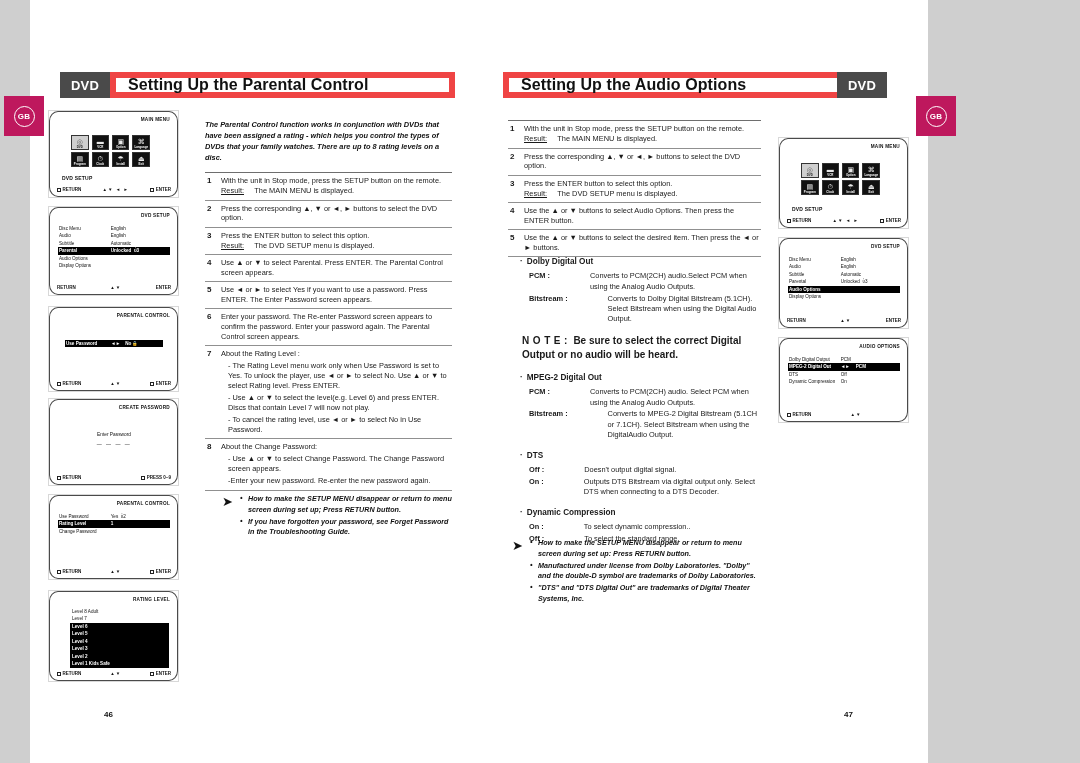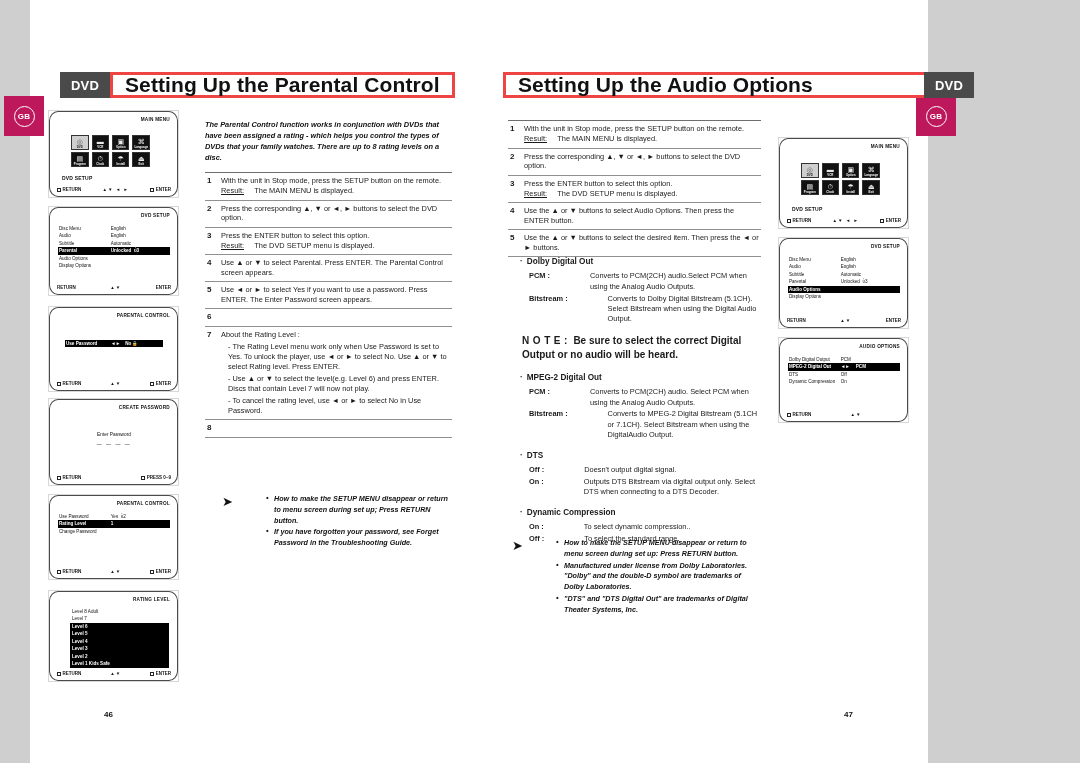--- a/index.html
+++ b/index.html
@@ -27,26 +27,26 @@
   }
 
   
   .hdr { position:absolute; height:26px; display:flex; }
   .hdr .tag {
     background:#4a4a4a; color:#fff; font-weight:bold; font-size:13px;
     display:flex; align-items:center; justify-content:center; width:50px;
     letter-spacing:.2px;
   }
   .hdr .title {
-    border:3px solid #ef4444; flex:1; display:flex; align-items:center;
-    padding-left:12px; font-size:21px; font-weight:bold; color:#111;
+    border:6px solid #ef4444; flex:1; display:flex; align-items:center;
+    padding-left:12px; font-size:16px; font-weight:bold; color:#111;
     letter-spacing:.1px; background:#fff;
   }
   .hdr-left  { left:60px;  top:72px; width:395px; }
-  .hdr-right { left:503px; top:72px; width:471px;border-radius:12px; }
+  .hdr-right { left:503px; top:72px; width:384px;border-radius:12px; }
   .hdr-right .title { border-right:none; }
 
   
   .steps { position:absolute; font-size:7.4px; color:#1a1a1a; line-height:1.32; }
   .step { display:flex; border-top:1px solid #909090; padding:3px 0 3.5px 0; }
   .step:first-child { border-top:1.6px solid #6e6e6e; }
   .step .num { width:16px; font-weight:bold; font-size:8px; flex:none; padding-left:2px;}
   .step .body { flex:1; }
   .step .res { margin-top:.5px; }
   .step .res u { text-decoration:underline; }
@@ -64,21 +64,21 @@
   .deflist { margin:0 0 9px 9px; }
   .deflist .row { display:flex; margin-bottom:1.5px;gap:37px; }
   .deflist .k { font-weight:bold; flex:none; }
   .deflist .v { padding-left:3px; }
   .note { font-weight:bold; font-size:10px; line-height:1.45; }
 
   
   .tipbox { position:absolute; display:flex; }
   .tip-arrow { width:18px; flex:none; padding-top:1px; }
   .tip-list { font-style:italic; font-weight:bold; font-size:7.2px; line-height:1.5; color:#111; }
-  .tip-list li { list-style:none; position:relative; padding-left:8px; margin-bottom:1px;margin-left:26px;}
+  .tip-list li { list-style:none; position:relative; padding-left:8px; margin-bottom:1px;}
   .tip-list li:before { content:"\2022"; position:absolute; left:0; top:-1px; }
 
   
   .tvwrap { position:absolute; background:#fff; border:1px solid #d8d8d8; }
   .tv {
     width:100%; height:100%; border:1.2px solid #4a4a4a; border-radius:9px/10px;
     background:#fff; position:relative; overflow:hidden;
   }
   .tv-inner { position:absolute; inset:4px 5px 3px 6px; font-size:4.6px; color:#111;
               font-family:"Liberation Sans", sans-serif; }
@@ -179,32 +179,40 @@
       </div>
     </div>
     <div class="step">
       <div class="num">5</div>
       <div class="body">
         <div>Use ◄ or ► to select Yes if you want to use a password. Press ENTER. The Enter Password screen appears.</div>
       </div>
     </div>
     <div class="step">
       <div class="num">6</div>
+      <div class="body">
+        <div>Enter your password. The Re-enter Password screen appears to confirm the password. Enter your password again. The Parental Control screen appears.</div>
+      </div>
     </div>
     <div class="step">
       <div class="num">7</div>
       <div class="body">
         <div>About the Rating Level :</div>
         <div style="margin:2.5px 0 0 7px;">- The Rating Level menu work only when Use Password is set to Yes. To unlock the player, use ◄ or ► to select No. Use ▲ or ▼ to select Rating level. Press ENTER.</div>
         <div style="margin:2.5px 0 0 7px;">- Use ▲ or ▼ to select the level(e.g. Level 6) and press ENTER. Discs that contain Level 7 will now not play.</div>
         <div style="margin:2.5px 0 0 7px;">- To cancel the rating level, use ◄ or ► to select No in Use Password.</div>
       </div>
     </div>
     <div class="step">
       <div class="num">8</div>
+      <div class="body">
+        <div>About the Change Password:</div>
+        <div style="margin:2.5px 0 0 7px;">- Use ▲ or ▼ to select Change Password. The Change Password screen appears.</div>
+        <div style="margin:2.5px 0 0 7px;">-Enter your new password. Re-enter the new password again.</div>
+      </div>
     </div>
     <div class="steps-end"></div>
   </div>
 
 <div class="tipbox" style="left:222px; top:494px; width:232px;">
   <div class="tip-arrow arrowhead">➤</div>
   <ul class="tip-list" id="left-tips">
       <li>How to make the SETUP MENU disappear or return to menu screen during set up; Press RETURN button.</li>
       <li>If you have forgotten your password, see Forget Password in the Troubleshooting Guide.</li>
     </ul>

